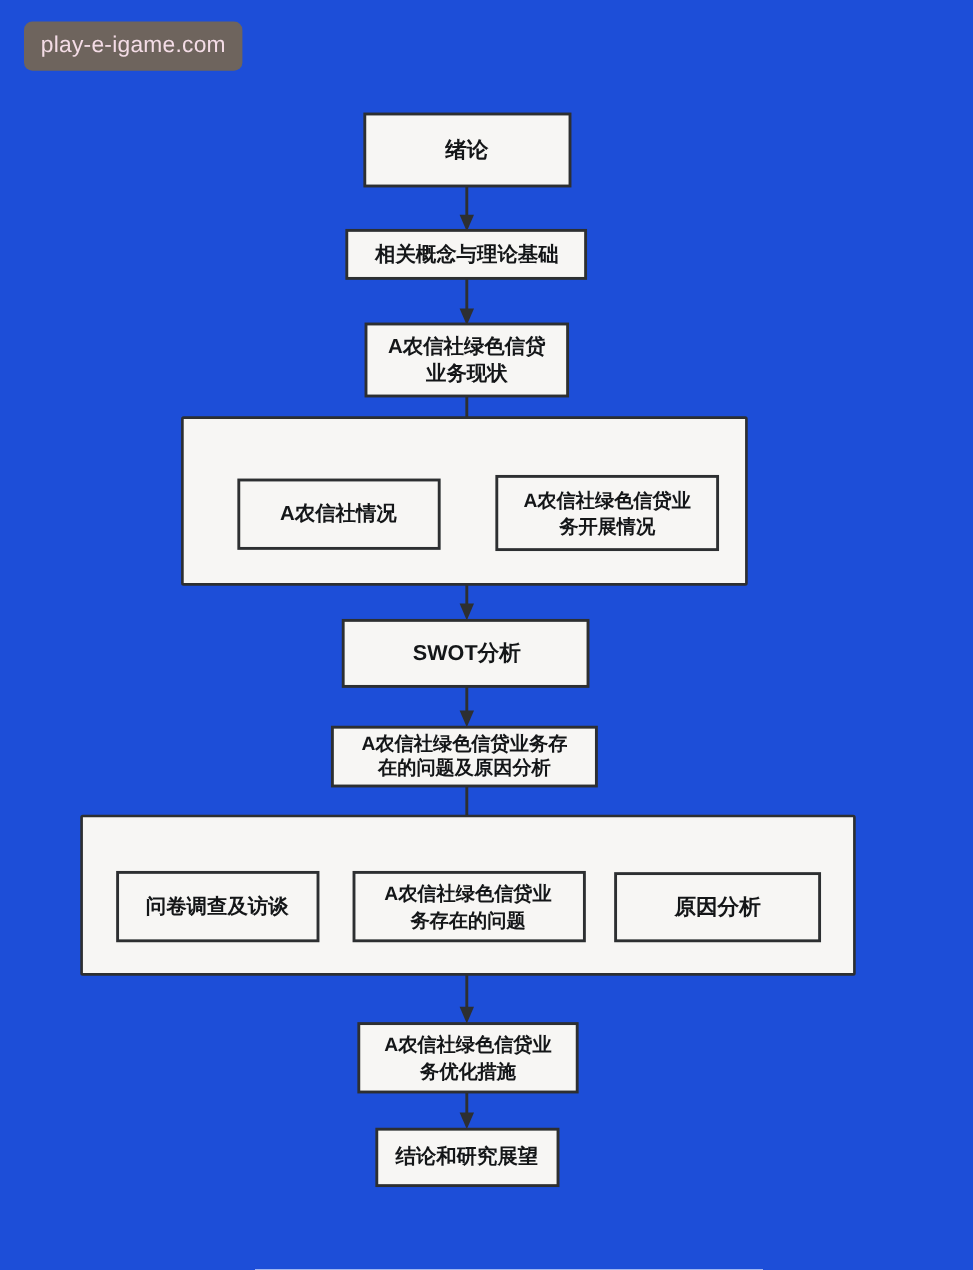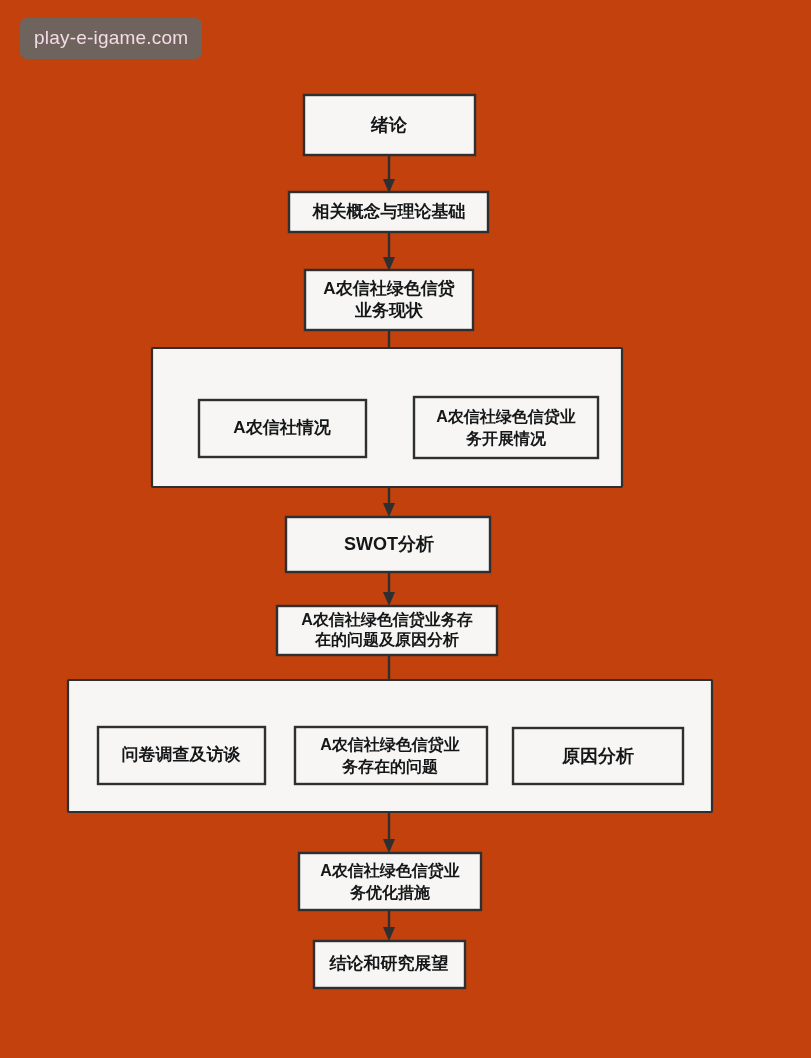--- a/index.html
+++ b/index.html
@@ -70,21 +70,21 @@
     fill: none;
     stroke-linejoin: miter;
   }
   .arrowhead {
     fill: #2d2f31;
   }
 </style>
 </head>
 <body>
 
-<div id="page" style="background: #c2410c;">
+<div id="page" style="background: #1d4ed8;">
 
   <div id="watermark" style="background: rgb(110, 100, 93); color: rgb(244, 220, 230);">play-e-igame.com</div>
 
   <svg id="flow" viewBox="0 0 811 1058">
 
     <g>
       <path class="link" d="M 389 155 L 389 183"></path>
       <polygon class="arrowhead" points="389,193 383,179 395,179"></polygon>
     </g>
 

